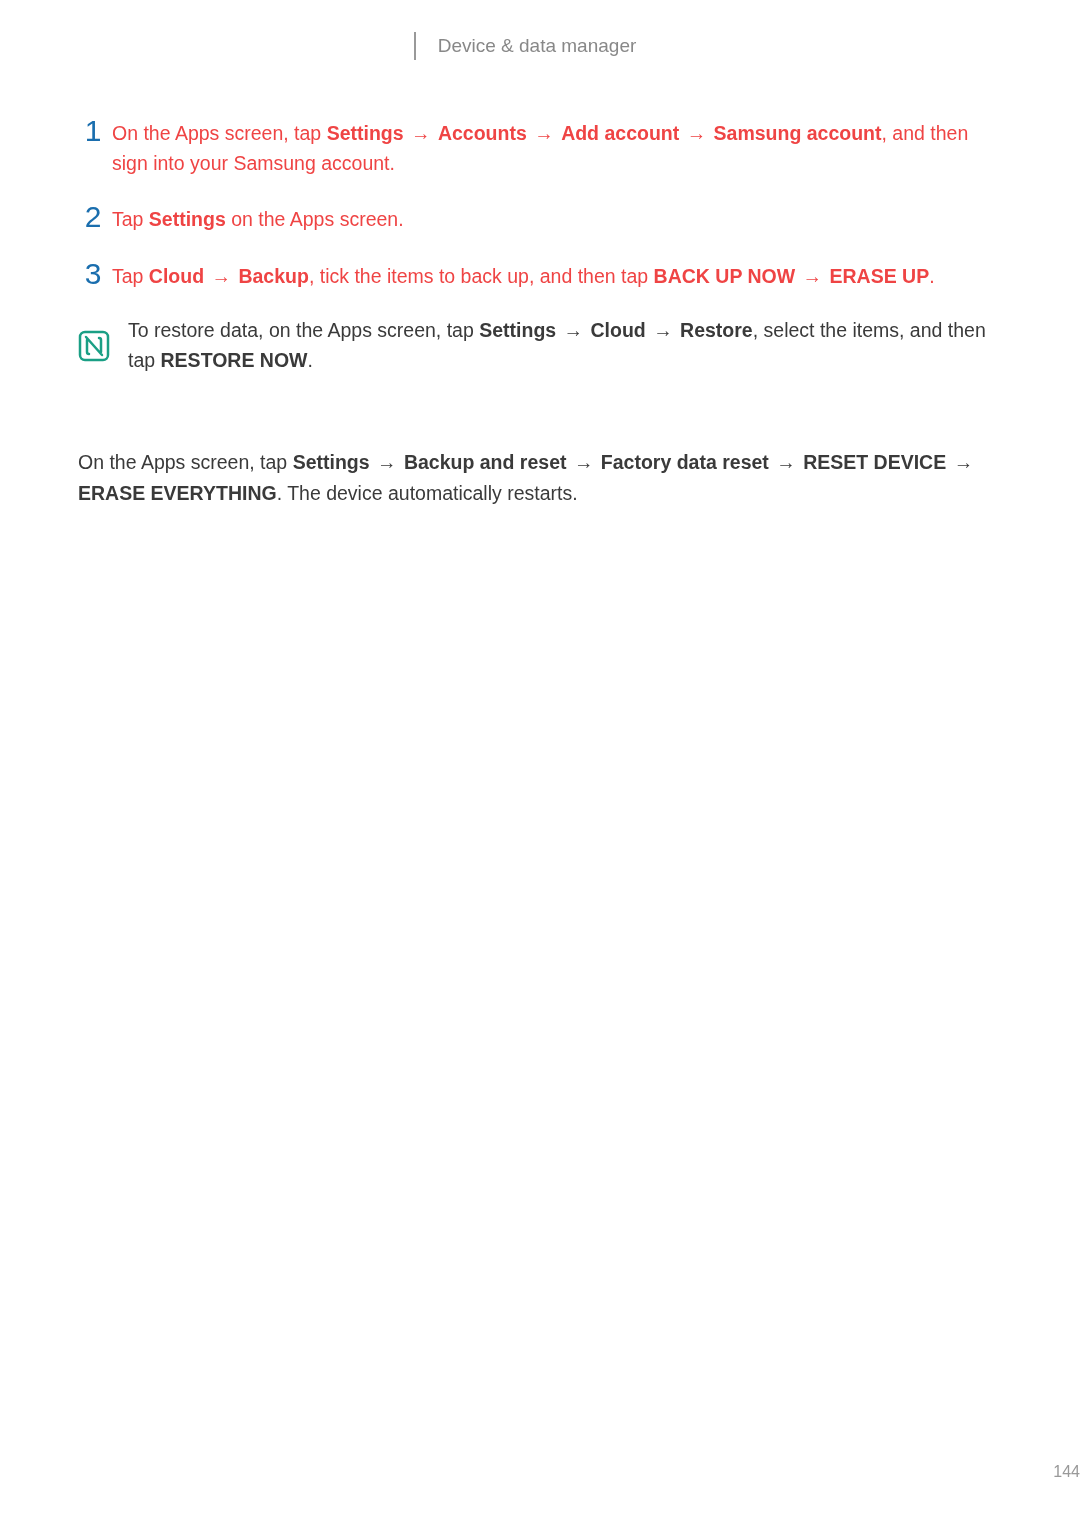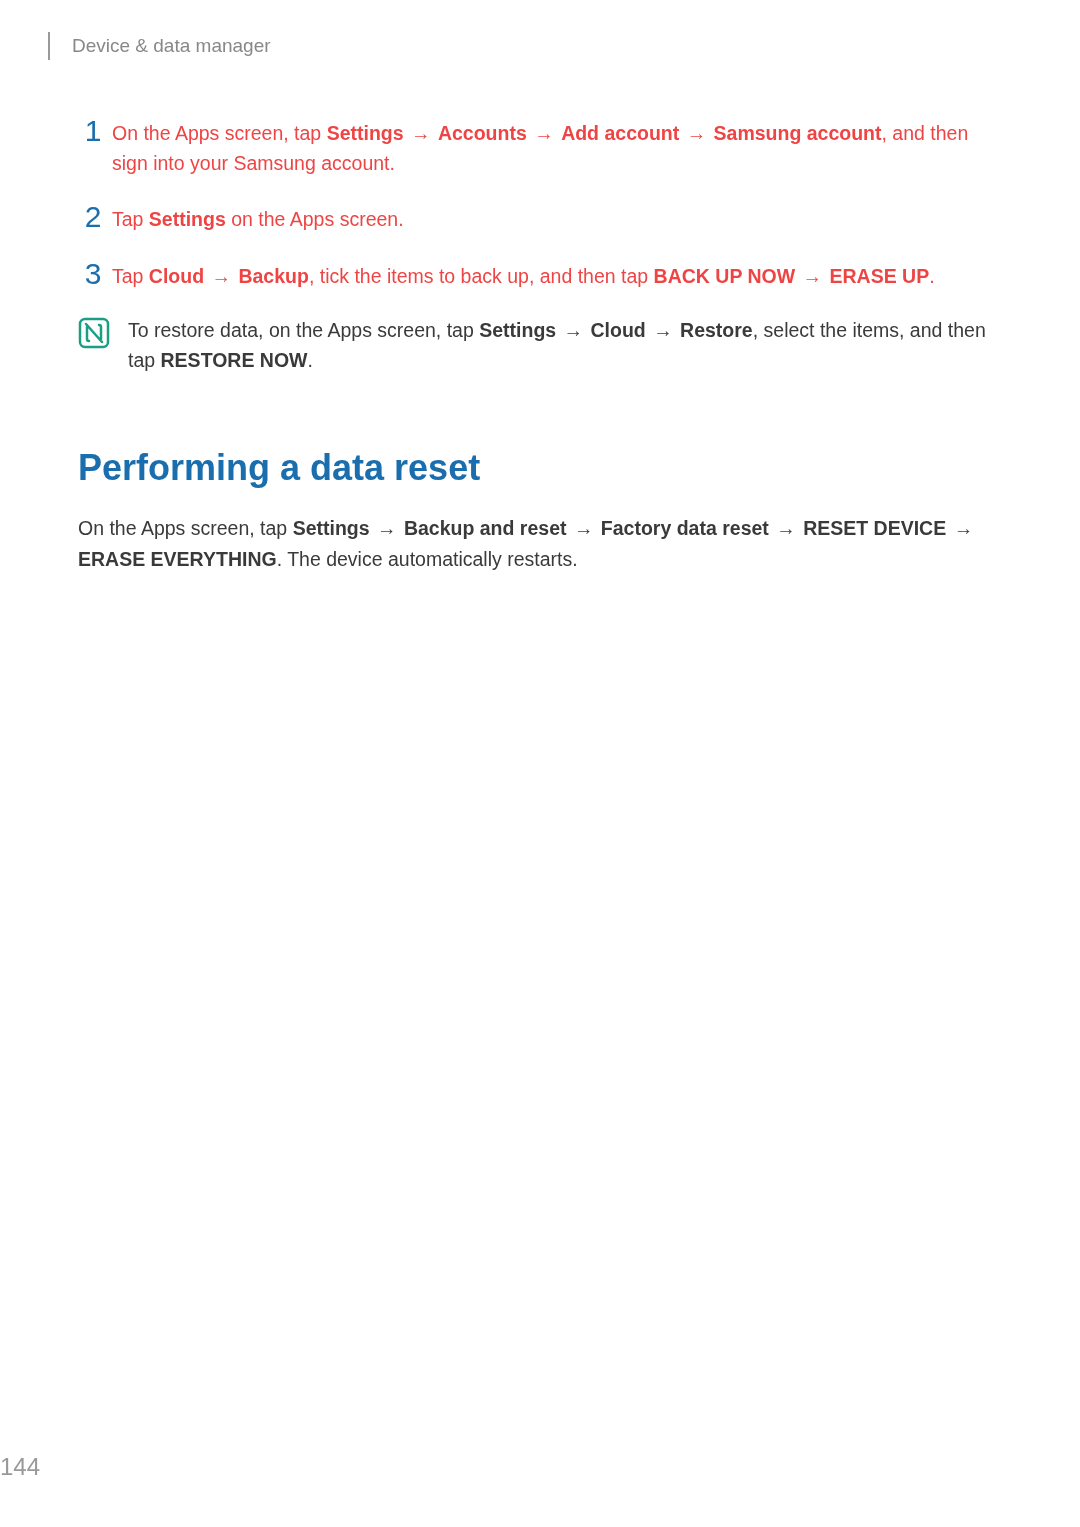--- a/index.html
+++ b/index.html
@@ -18,20 +18,21 @@
     .page {
       padding: 32px 78px 0 78px;
     }
     .header {
       display: flex;
       align-items: center;
       font-size: 19px;
       color: #888;
       margin-bottom: 56px;
       font-weight: 400;
+      justify-content: center;
     }
     .header-divider {
       width: 2px;
       height: 28px;
       background: #999;
       margin-right: 22px;
       margin-left: -30px;
     }
     .section-subtitle {
       font-size: 23px;
@@ -66,21 +67,21 @@
     }
     .bold {
       font-weight: 700;
     }
     .arrow {
       font-family: Arial, sans-serif;
       padding: 0 2px;
     }
     .note-block {
       display: flex;
-      align-items: flex-start;
+      align-items: center;
       margin-top: 6px;
       margin-bottom: 72px;
     }
     .note-icon {
       width: 32px;
       height: 32px;
       flex-shrink: 0;
       margin-right: 18px;
       margin-top: 2px;
     }
@@ -103,22 +104,22 @@
       margin-bottom: 12px;
     }
     .link {
       color: #1a6eae;
     }
     .page-number {
       position: absolute;
       bottom: 46px;
       left: 0;
       right: 0;
-      text-align: left;
-      font-size: 24px;
+      text-align: right;
+      font-size: 16px;
       color: #999;
     }
   </style>
 </head>
 <body>
 
 <div class="page">
 
   <div class="header">
     <div class="header-divider"></div>
@@ -144,20 +145,19 @@
   <div class="note-block">
     <div class="note-icon">
       <svg viewBox="0 0 32 32" width="32" height="32">
         <rect x="2" y="2" width="28" height="28" rx="5" ry="5" fill="none" stroke="#1a9f85" stroke-width="2.5"></rect>
         <path d="M 8 7 L 24 25 M 11 24 Q 9 24 9 22 L 9 10 M 21 8 Q 23 8 23 10 L 23 22" fill="none" stroke="#1a9f85" stroke-width="2.5" stroke-linecap="round"></path>
       </svg>
     </div>
     <div class="note-content"><span>To restore data, on the Apps screen, tap </span><span class="bold">Settings</span><span class="arrow"> → </span><span class="bold">Cloud</span><span class="arrow"> → </span><span class="bold">Restore</span><span>, select the items, and then tap </span><span class="bold">RESTORE NOW</span><span>.</span></div>
   </div>
 
-  <div class="section-title">Performing a data reset</div>
 
 
   <p class="body-para"><span>On the Apps screen, tap </span><span class="bold">Settings</span><span class="arrow"> → </span><span class="bold">Backup and reset</span><span class="arrow"> → </span><span class="bold">Factory data reset</span><span class="arrow"> → </span><span class="bold">RESET DEVICE</span><span class="arrow"> → </span><span class="bold">ERASE EVERYTHING</span><span>. The device automatically restarts.</span></p>
 
 </div>
 
 <div class="page-number">144</div>
 
 </body></html>

